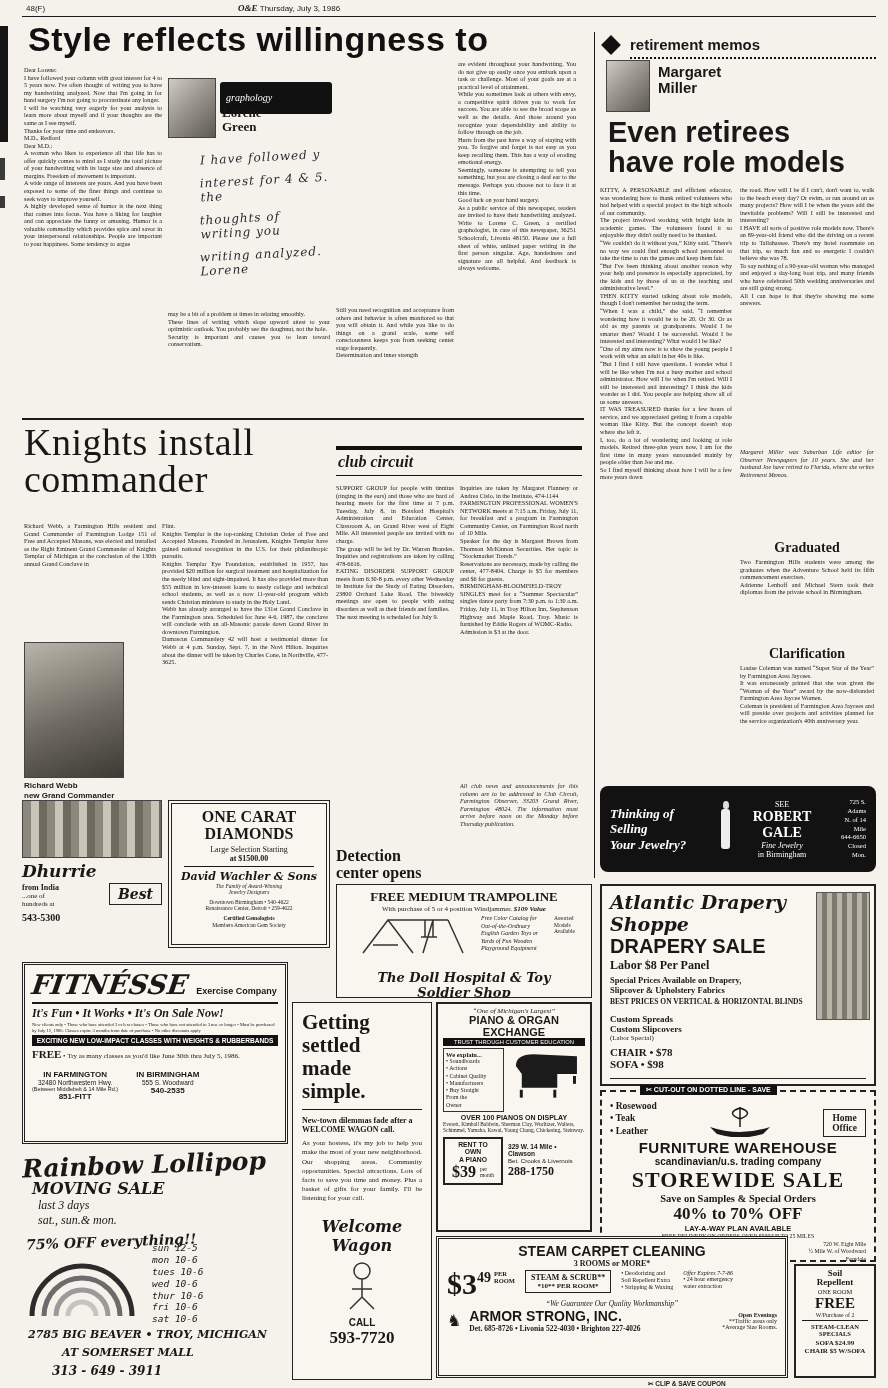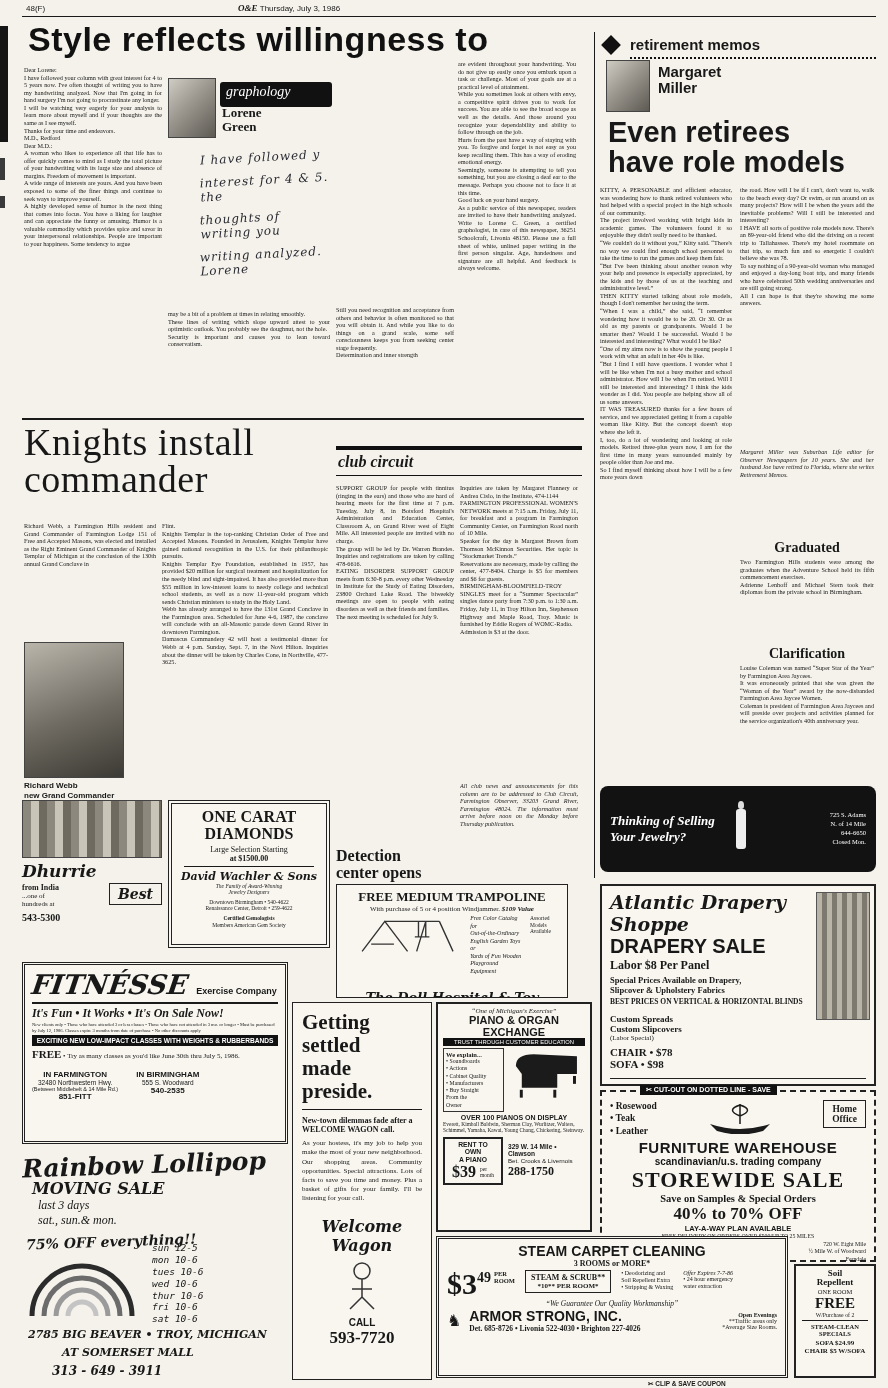--- a/index.html
+++ b/index.html
@@ -48,21 +48,21 @@
 I have followed your column with great interest for 4 to 5 years now. I've often thought of writing you to have my handwriting analyzed. Now that I'm going in for hand surgery I'm not going to procrastinate any longer.
 I will be watching very eagerly for your analysis to learn more about myself and if your thoughts are the same as I see myself.
 Thanks for your time and endeavors.
 M.D., Redford
 Dear M.D.:
 A woman who likes to experience all that life has to offer quickly comes to mind as I study the total picture of your handwriting with its large size and absence of margins. Freedom of movement is important.
 A wide range of interests are yours. And you have been exposed to some of the finer things and continue to seek ways to improve yourself.
 A highly developed sense of humor is the next thing that comes into focus. You have a liking for laughter and can appreciate the funny or amusing. Humor is a valuable commodity which provides spice and savor in your interpersonal relationships. People are important to your happiness. Some tendency to argue</div>
 
 <div class="abs photo" style="left:168px;top:78px;width:48px;height:60px"></div>
-<div class="abs blacklab it ser" style="left:220px;top:82px;width:112px;height:25px;font-size:14px;padding:2px 6px;border-radius:3px">graphology</div>
+<div class="abs blacklab it ser" style="left:220px;top:82px;width:112px;height:32px;font-size:10px;padding:10px 6px;border-radius:3px">graphology</div>
 <div class="abs b pre" style="left:222px;top:106px;font-size:13px;line-height:1.05">Lorene
 Green</div>
 
 <div class="abs hand" style="left:200px;top:150px;width:132px;height:146px;overflow:hidden">
   <div>I have followed y</div>
   <div>interest for 4 &amp; 5. the</div>
   <div>thoughts of writing you</div>
   <div>writing analyzed. Lorene</div>
 </div>
 
@@ -162,21 +162,21 @@
     <div>
       <div class="b" style="font-size:8px">from India</div>
       <div style="font-size:7px">...one of</div>
       <div style="font-size:7px">hundreds at</div>
     </div>
     <div class="script" style="font-size:14px;border:1px solid #222;padding:2px 8px">Best</div>
   </div>
   <div class="b" style="font-size:10px;margin-top:4px">543-5300</div>
 </div>
 
-<div class="abs adbox" style="left:336px;top:884px;width:232px;height:114px;padding:4px 16px">
+<div class="abs adbox" style="left:336px;top:884px;width:256px;height:114px;padding:4px 16px">
   <div class="ctr b" style="font-size:13px">FREE MEDIUM TRAMPOLINE</div>
   <div class="ctr" style="font-size:7px">
     <span>With purchase of 5 or 4 position Windjammer.</span>
     <span class="b it">$109 Value</span>
   </div>
   <div style="display:flex;gap:8px;margin-top:2px">
     <svg width="120" height="40" viewBox="0 0 120 40">
       <path d="M10 38 L35 5 L60 38 M35 5 L95 5 M80 5 L70 38 M95 5 L110 38 M72 5 L72 22 M80 5 L80 22 M68 22 h16 M20 30 h25" stroke="#333" stroke-width="1.5" fill="none"></path>
     </svg>
     <div class="pre it" style="font-size:6px;line-height:1.25">Free Color Catalog for
@@ -208,20 +208,26 @@
   <div class="b" style="font-size:11px">SOFA • $98</div>
   <div class="b ctr" style="font-size:8.5px;margin-top:8px;border-top:1px solid #222;padding-top:3px">360 E. MAPLE • BIRMINGHAM • 647-2020/647-0721</div>
 </div>
 
 <div class="abs" style="left:600px;top:786px;width:276px;height:86px;background:#121212;border-radius:8px;color:#fff;display:flex;align-items:center;padding:6px 10px;gap:8px">
   <div class="it pre b" style="font-size:13px;line-height:1.2;width:118px">Thinking of Selling
 Your Jewelry?</div>
   <div style="width:10px;height:40px;background:#eee;border-radius:3px;position:relative">
     <div style="position:absolute;top:-8px;left:2px;width:6px;height:8px;background:#ddd;border-radius:50% 50% 40% 40%"></div>
   </div>
+  <div style="text-align:center">
+    <div style="font-size:8px">SEE</div>
+    <div class="b" style="font-size:14px">ROBERT GALE</div>
+    <div class="it" style="font-size:8px">Fine Jewelry</div>
+    <div style="font-size:8px">in Birmingham</div>
+  </div>
   <div class="pre" style="font-size:6.5px;line-height:1.35;text-align:right;margin-left:auto">725 S. Adams
 N. of 14 Mile
 644-6650
 Closed Mon.</div>
 </div>
 
 <div class="abs adbox" style="left:22px;top:962px;width:266px;height:182px;border:3px double #222;padding:4px 7px">
   <div style="display:flex;align-items:flex-end;gap:8px">
     <div class="script" style="font-size:27px;transform:skewX(-8deg)">FITNÉSSE</div>
     <div class="sans b" style="font-size:9px;padding-bottom:4px">Exercise Company</div>
@@ -246,35 +252,35 @@
       <div style="font-size:6.5px">555 S. Woodward</div>
       <div class="b" style="font-size:8px">540-2535</div>
     </div>
   </div>
 </div>
 
 <div class="abs adbox" style="left:292px;top:1002px;width:140px;height:378px;padding:8px 9px">
   <div class="b pre" style="font-size:21px;line-height:1.1">Getting
 settled
 made
-preside.</div>
+simple.</div>
   <div class="rule" style="height:1px;margin:6px 0"></div>
   <div class="b" style="font-size:8px">New-town dilemmas fade after a WELCOME WAGON call.</div>
   <div style="font-size:7px;line-height:1.3;text-align:justify;margin-top:5px">As your hostess, it's my job to help you make the most of your new neighborhood. Our shopping areas. Community opportunities. Special attractions. Lots of facts to save you time and money. Plus a basket of gifts for your family. I'll be listening for your call.</div>
   <div class="ctr script" style="font-size:16px;margin-top:14px">Welcome Wagon</div>
   <svg width="60" height="52" viewBox="0 0 60 52" style="margin:4px auto">
     <circle cx="30" cy="12" r="8" fill="none" stroke="#333" stroke-width="1.5"></circle>
     <path d="M30 20 v18 M18 50 L30 38 L42 50 M20 30 h20" stroke="#333" stroke-width="1.5" fill="none"></path>
   </svg>
   <div class="ctr sans b" style="font-size:10px;margin-top:6px">CALL</div>
   <div class="ctr b" style="font-size:17px">593-7720</div>
 </div>
 
 <div class="abs adbox" style="left:436px;top:1002px;width:156px;height:230px;border:2px solid #222;padding:3px 5px">
-  <div class="ctr it" style="font-size:7px">“One of Michigan's Exercise”</div>
+  <div class="ctr it" style="font-size:7px">“One of Michigan's Largest”</div>
   <div class="ctr sans b pre" style="font-size:11px;line-height:1.05">PIANO &amp; ORGAN
 EXCHANGE</div>
   <div class="blacklab sans ctr" style="font-size:5.8px;padding:1px">TRUST THROUGH CUSTOMER EDUCATION</div>
   <div style="display:flex;gap:4px;margin-top:2px">
     <div style="border:1px solid #333;padding:2px;width:62px">
       <div class="b" style="font-size:6.5px">We explain...</div>
       <div class="pre" style="font-size:5.8px;line-height:1.25">• Soundboards
 • Actions
 • Cabinet Quality
 • Manufacturers
@@ -305,21 +311,21 @@
       <div class="b" style="font-size:12px">288-1750</div>
     </div>
   </div>
 </div>
 
 <div class="abs" style="left:600px;top:1090px;width:276px;height:172px;border:2px dashed #222;background:#f8f6ef;padding:8px 8px 4px">
   <div class="blacklab sans b ctr" style="position:absolute;top:-7px;left:38px;font-size:7px;padding:1px 6px">
     <span>✂</span>
     <span>CUT-OUT ON DOTTED LINE - SAVE</span>
   </div>
-  <div style="display:flex;align-items:flex-start;gap:0">
+  <div style="display:flex;align-items:flex-end;gap:0">
     <div class="b pre" style="font-size:9.5px;line-height:1.3">• Rosewood
 • Teak
 • Leather</div>
     <svg width="70" height="34" viewBox="0 0 70 34" style="margin:0 auto">
       <path d="M5 24 Q35 34 65 24 L58 31 Q35 38 12 31 Z" fill="#1b1b1b"></path>
       <path d="M35 4 L35 24 M35 5 Q50 10 35 16 M35 5 Q20 10 35 16" stroke="#1b1b1b" stroke-width="1.5" fill="none"></path>
     </svg>
     <div class="pre b ctr" style="font-size:9.5px;border:1px solid #222;padding:3px 8px">Home
 Office</div>
   </div>

